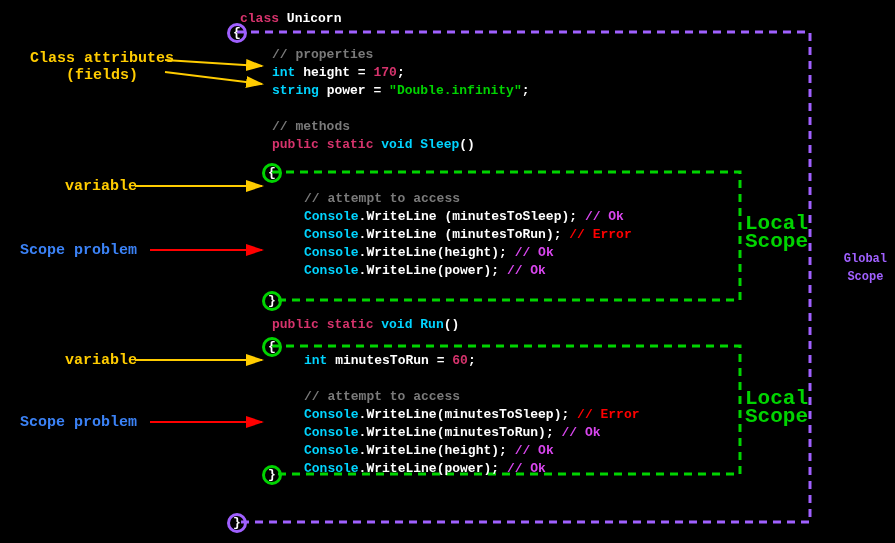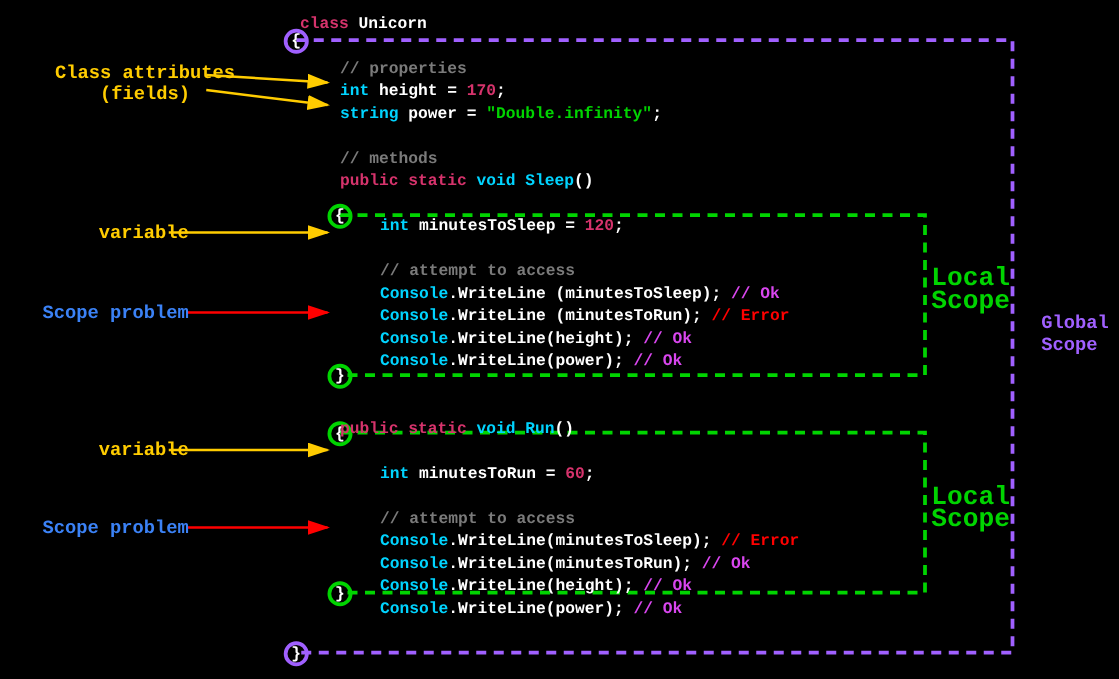--- a/index.html
+++ b/index.html
@@ -7,41 +7,41 @@
     margin: 0;
     background: #000;
     font-family: Consolas, Monaco, "Courier New", monospace;
     font-size: 13px;
     color: #fff;
     width: 895px;
     height: 543px;
     position: relative;
     overflow: hidden;
   }
-  .annotations { position: absolute; left: 14px; top: 0; width: 240px; height: 511px; }
+  .annotations { position: absolute; left: 0; top: 0; width: 240px; height: 511px; }
   .ann { position: absolute; font-weight: bold; font-size: 15px; white-space: nowrap; }
   .ann-gold { color: #ffcc00; }
   .ann-red { color: #3b82f6; text-align: right; }
   .code-area { position: absolute; left: 240px; top: 10px; width: 560px; }
   .line { line-height: 18px; white-space: pre; font-weight: bold; }
   .kw-class { color: #d6336c; }
   .kw-type { color: #00d4ff; }
   .kw-mod { color: #d6336c; }
   .str { color: #00d400; }
   .num { color: #d6336c; }
   .ident { color: #fff; }
   .cmt { color: #7a7a7a; }
   .cmt-ok { color: #d946ef; }
   .cmt-err { color: #ff0000; }
   .method-name { color: #00d4ff; margin-top: 12px; }
   .console { color: #00d4ff; }
   .eq { color: #fff; }
   .pad1 { padding-left: 32px; }
   .pad2 { padding-left: 64px; }
-  .global-scope-label { position: absolute; right: 8px; top: 250px; color: #a060ff; font-weight: bold; font-size: 15px; line-height: 18px; }
+  .global-scope-label { position: absolute; right: 8px; top: 250px; color: #a060ff; font-weight: bold; font-size: 12px; text-align: center; line-height: 18px; }
   .local-scope-label { position: absolute; color: #00d400; font-weight: bold; font-size: 21px; text-align: center; line-height: 18px; }
   .svg-overlay { position: absolute; inset: 0; pointer-events: none; }
   .brace-circle {
     display: inline-block;
     border: 3px solid;
     border-radius: 50%;
     width: 20px; height: 20px;
     text-align: center;
     line-height: 14px;
     font-weight: bold;
@@ -108,21 +108,20 @@
 <div class="code-area">
   <div class="line"><span class="kw-class">class</span> <span class="ident">Unicorn</span></div>
   <div class="line">&nbsp;</div>
   <div class="line pad1"><span class="cmt">// properties</span></div>
   <div class="line pad1"><span class="kw-type">int</span> <span class="ident">height</span> <span class="eq">=</span> <span class="num">170</span><span class="ident">;</span></div>
   <div class="line pad1"><span class="kw-type">string</span> <span class="ident">power</span> <span class="eq">=</span> <span class="str">"Double.infinity"</span><span class="ident">;</span></div>
   <div class="line">&nbsp;</div>
   <div class="line pad1"><span class="cmt">// methods</span></div>
   <div class="line pad1"><span class="kw-mod">public</span> <span class="kw-mod">static</span> <span class="kw-type">void</span> <span class="method-name">Sleep</span><span class="ident">()</span></div>
   <div class="line">&nbsp;</div>
-  <div class="line pad2"><span class="kw-type">int</span> <span class="ident">minutesToSleep</span> <span class="eq">=</span> <span class="num">120</span><span class="ident">;</span></div>
   <div class="line">&nbsp;</div>
   <div class="line pad2"><span class="cmt">// attempt to access</span></div>
   <div class="line pad2"><span class="console">Console</span><span class="ident">.</span><span class="ident">WriteLine</span><span class="ident"> (</span><span class="ident">minutesToSleep</span><span class="ident">); </span><span class="cmt-ok">// Ok</span></div>
   <div class="line pad2"><span class="console">Console</span><span class="ident">.</span><span class="ident">WriteLine</span><span class="ident"> (</span><span class="ident">minutesToRun</span><span class="ident">); </span><span class="cmt-err">// Error</span></div>
   <div class="line pad2"><span class="console">Console</span><span class="ident">.</span><span class="ident">WriteLine</span><span class="ident">(</span><span class="ident">height</span><span class="ident">); </span><span class="cmt-ok">// Ok</span></div>
   <div class="line pad2"><span class="console">Console</span><span class="ident">.</span><span class="ident">WriteLine</span><span class="ident">(</span><span class="ident">power</span><span class="ident">); </span><span class="cmt-ok">// Ok</span></div>
   <div class="line">&nbsp;</div>
   <div class="line">&nbsp;</div>
   <div class="line pad1"><span class="kw-mod">public</span> <span class="kw-mod">static</span> <span class="kw-type">void</span> <span class="method-name">Run</span><span class="ident">()</span></div>
   <div class="line">&nbsp;</div>

